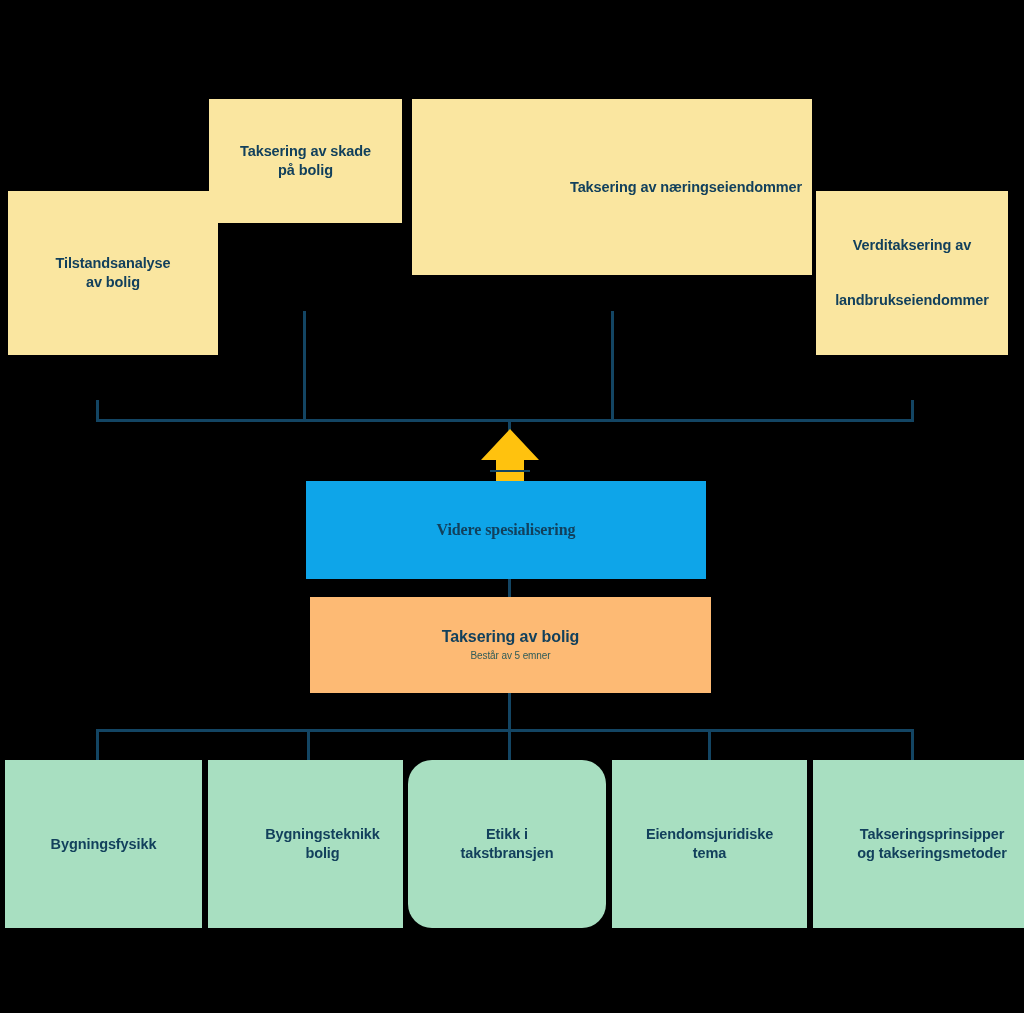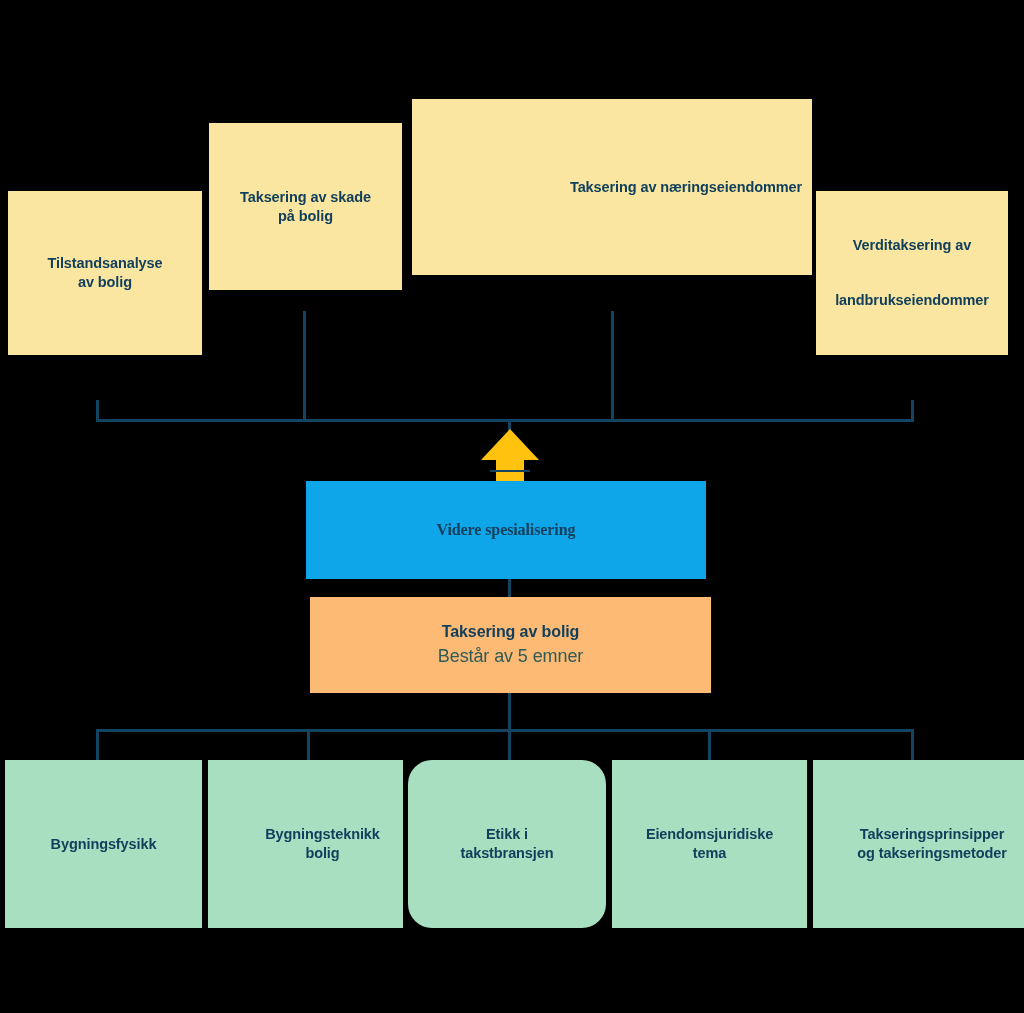--- a/index.html
+++ b/index.html
@@ -26,21 +26,21 @@
     line-height: 1.28;
   }
   .node .lbl {
     font-weight: bold;
     font-size: 14.5px;
     color: #12405C;
     letter-spacing: -0.1px;
   }
   .node .sub {
     font-weight: normal;
-    font-size: 18px;
+    font-size: 10px;
     color: #2F5B58;
     letter-spacing: -0.1px;
     margin-top: 3px;
   }
   .stack {
     display: flex;
     flex-direction: column;
     align-items: center;
     justify-content: center;
   }
@@ -64,26 +64,26 @@
 
   .arrow {
     position: absolute;
   }
 </style>
 </head>
 <body>
 
 <div id="canvas">
 
-  <div class="node tier-spec stack" style="left:8px; top:191px; width:194px; height:164px;">
+  <div class="node tier-spec stack" style="left:8px; top:191px; width:210px; height:164px;">
     <span class="lbl">Tilstandsanalyse</span>
     <span class="lbl">av bolig</span>
   </div>
 
-  <div class="node tier-spec stack" style="left:209px; top:99px; width:193px; height:167px;margin-top:24px;">
+  <div class="node tier-spec stack" style="left:209px; top:99px; width:193px; height:124px;">
     <span class="lbl">Taksering av skade</span>
     <span class="lbl">på bolig</span>
   </div>
 
   <div class="node tier-spec stack" style="left:412px; top:99px; width:400px; height:176px;align-items:flex-end;">
     <span class="lbl">Taksering av næringseiendommer</span>
   </div>
 
   <div class="node tier-spec stack" style="left:816px; top:191px; width:192px; height:164px;gap:36px;">
     <span class="lbl">Verditaksering av</span>

